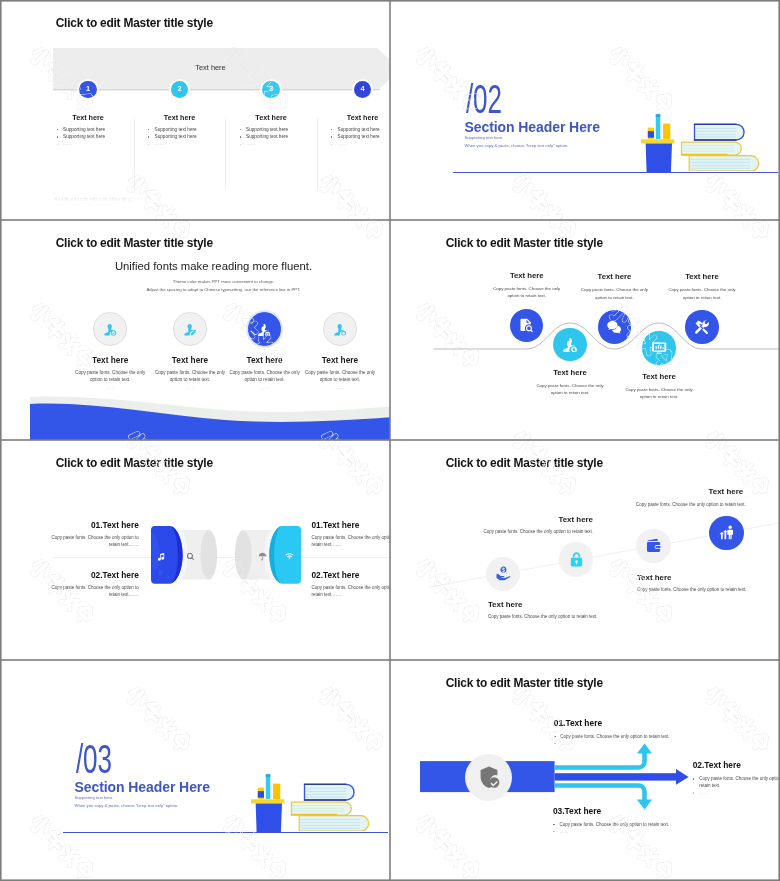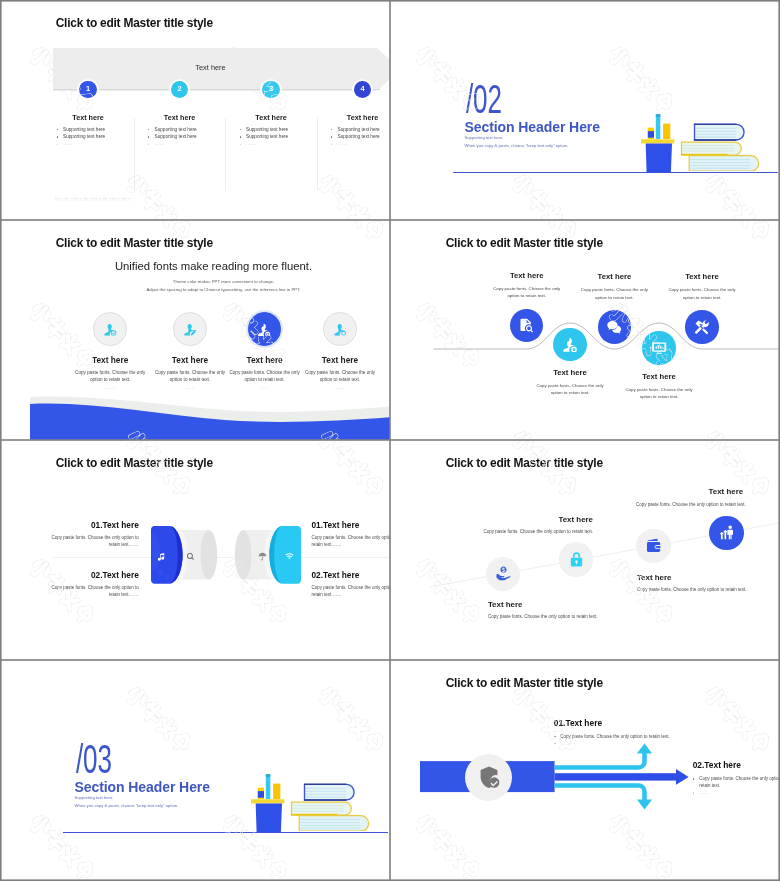--- a/index.html
+++ b/index.html
@@ -618,20 +618,25 @@
               </g>
             </svg>
           </div>
 <div class="s8-blk" style="left:133.8px;top:57.6px;width:124px">
  <div class="s8-h">01.Text here</div>
  <div class="s8-b"><span class="s8-dot"></span><span>Copy paste fonts. Choose the only option to retain text.</span></div>
  <div class="s8-b s8-b-dim"><span class="s8-dot"></span><span>……</span></div>
 </div>
 <div class="s8-blk" style="left:272.7px;top:100.4px;width:96px">
  <div class="s8-h">02.Text here</div>
+ <div class="s8-b"><span class="s8-dot"></span><span>Copy paste fonts. Choose the only option to retain text.</span></div>
+ <div class="s8-b s8-b-dim"><span class="s8-dot"></span><span>……</span></div>
+</div>
+<div class="s8-blk" style="left:132.9px;top:145.9px;width:124px">
+ <div class="s8-h">03.Text here</div>
  <div class="s8-b"><span class="s8-dot"></span><span>Copy paste fonts. Choose the only option to retain text.</span></div>
  <div class="s8-b s8-b-dim"><span class="s8-dot"></span><span>……</span></div>
 </div>
 <div class="pgnum s8-pg">18</div>
     </div>
       </div>
   </div>
   <svg id="wm" width="780" height="881" viewBox="0 0 780 881">
 <defs>
         <mask id="m-xiao" maskUnits="userSpaceOnUse" x="-20" y="-20" width="92" height="92">

